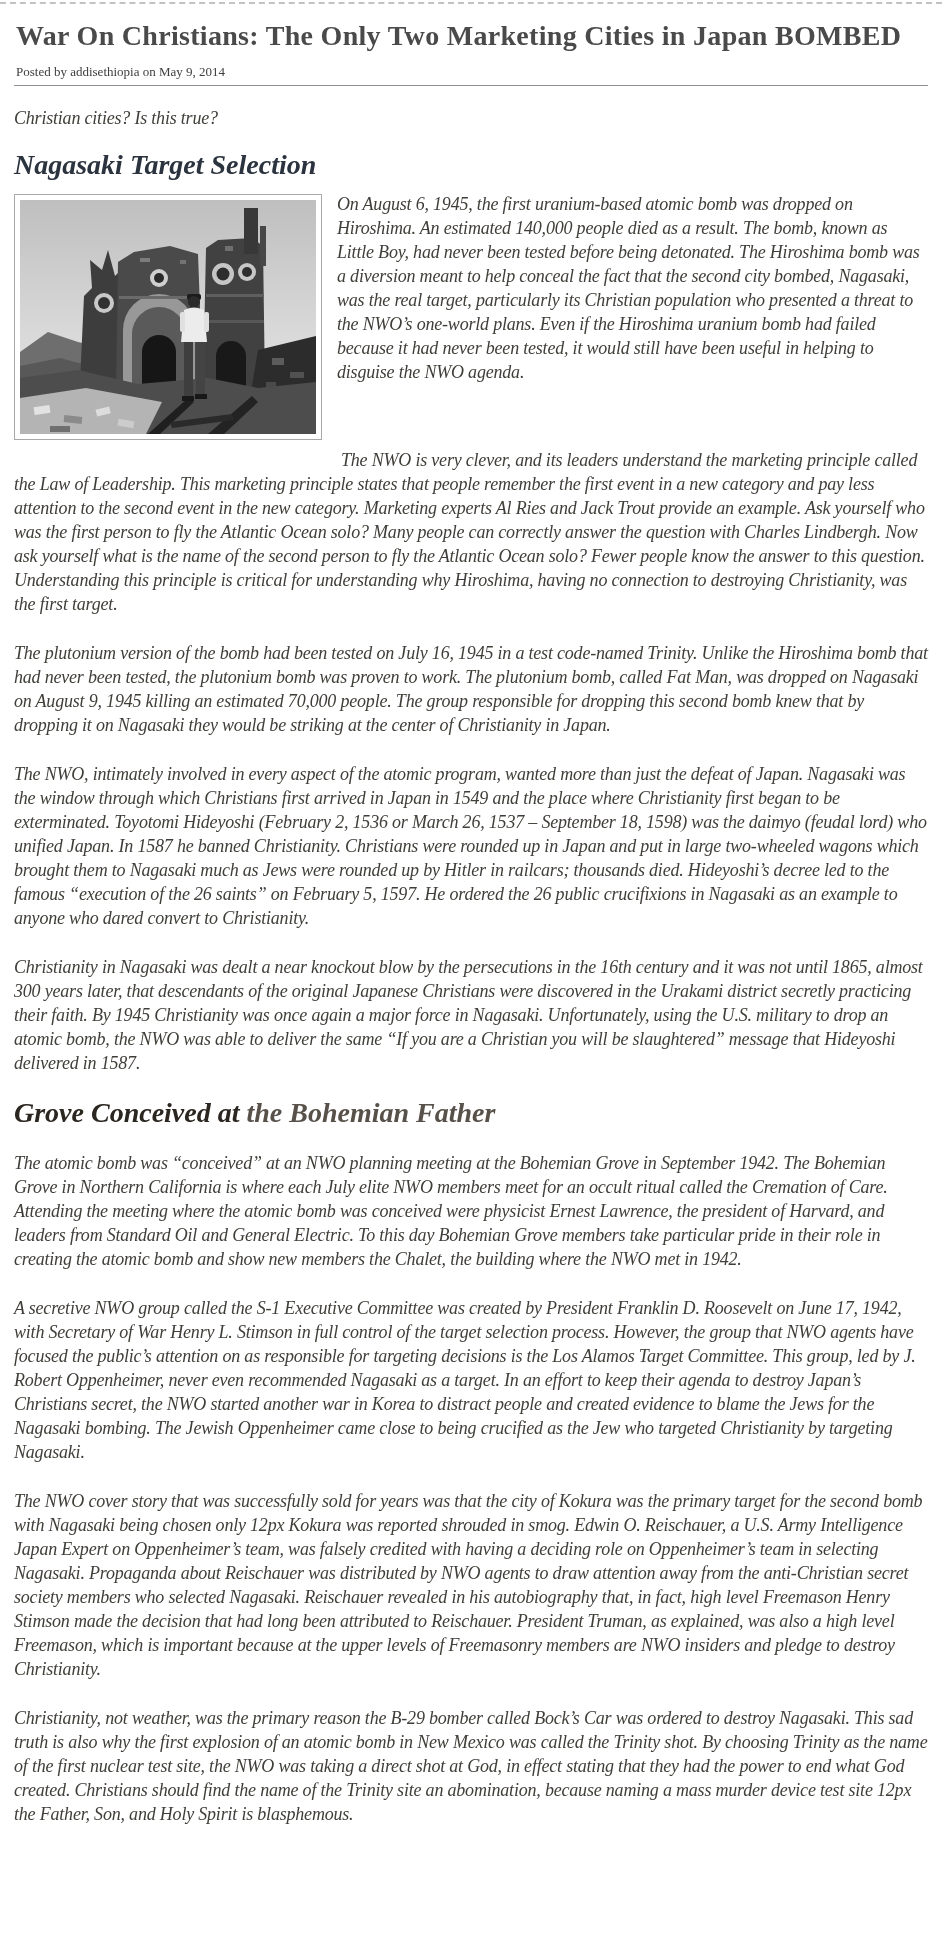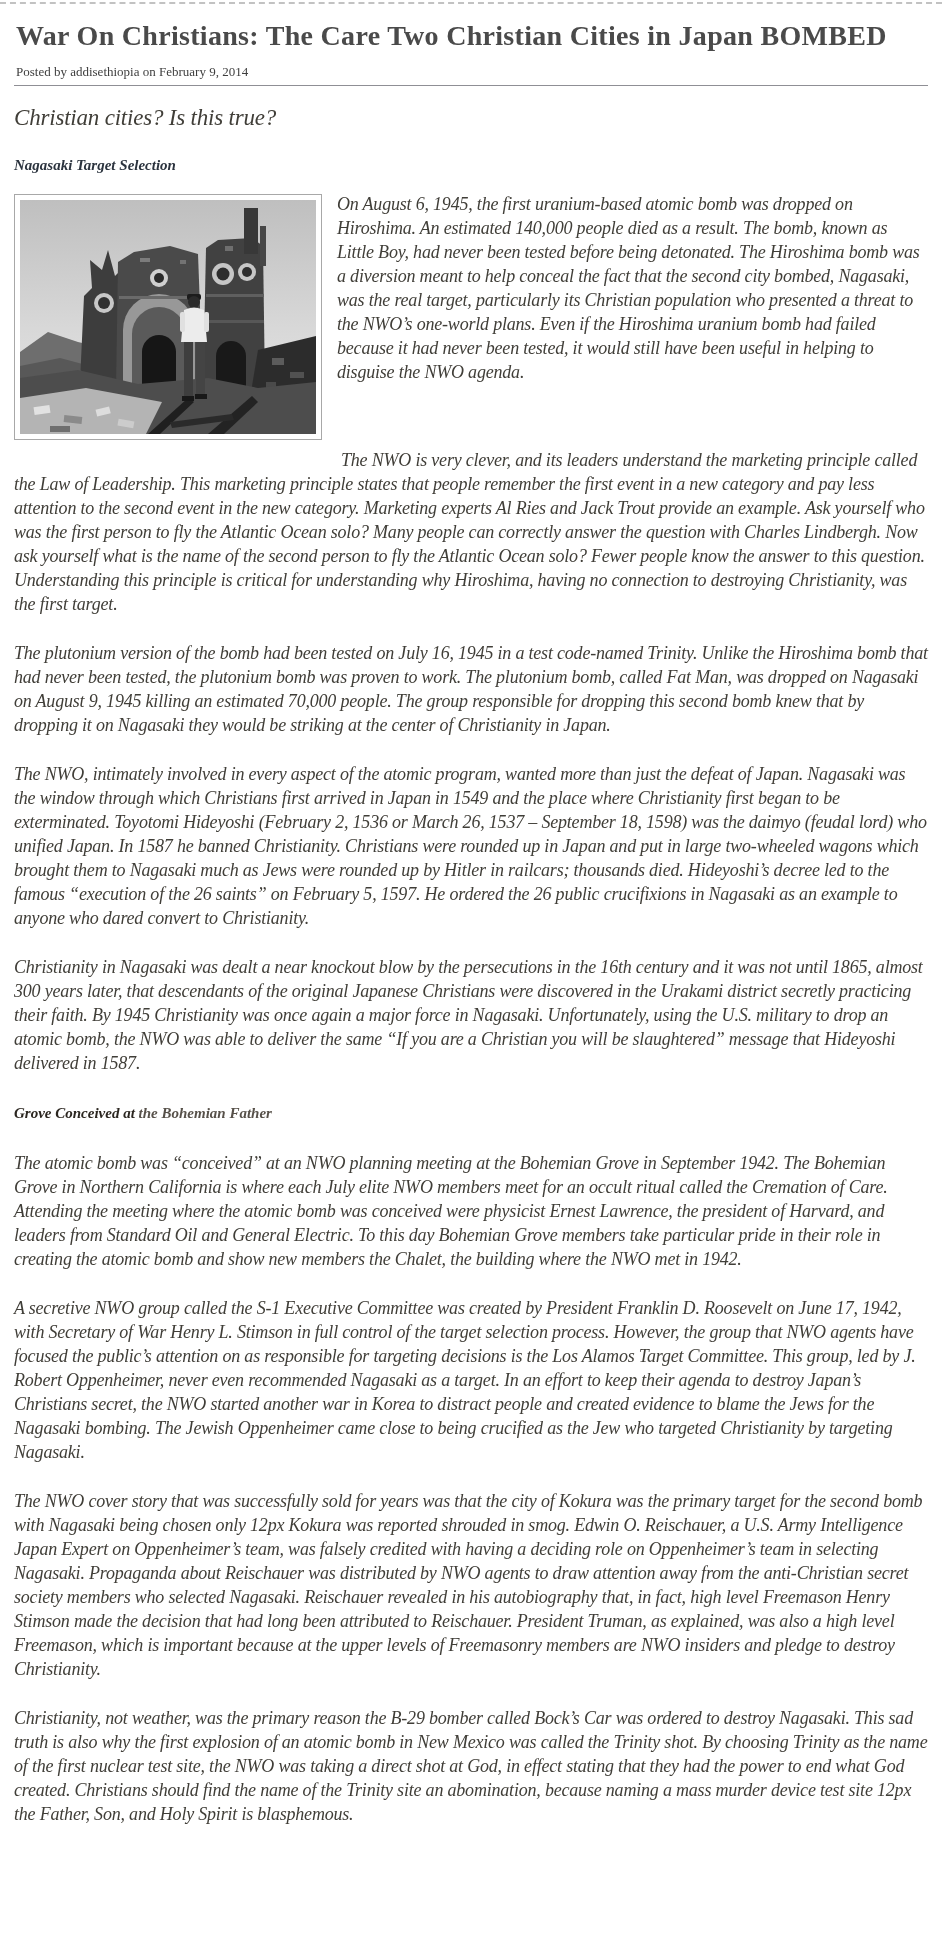--- a/index.html
+++ b/index.html
@@ -34,25 +34,25 @@
   }
   article { color: #403e38; }
   p.body-para, p.intro-para {
     font-style: italic;
     font-size: 18px;
     line-height: 24px;
     letter-spacing: -0.2px;
     margin: 25px 0;
     color: #403e38;
   }
-  p.intro-para { font-size: 23px; margin: 20px 0 18px 0; }
+  p.intro-para { font-size: 18px; margin: 20px 0 18px 0; }
   h2.section-heading {
     font-style: italic;
     font-weight: bold;
-    font-size: 15px;
+    font-size: 28px;
     line-height: 26px;
     margin: 22px 0 14px 0;
     color: #2b333e;
     font-family: Liberation Serif, serif;
   }
   h2.section-heading .h2-dark  { color: #2b2620; }
   h2.section-heading .h2-light { color: #57514a; }
   figure.post-photo {
     float: left;
     width: 296px;
@@ -69,22 +69,22 @@
   }
 </style>
 </head>
 <body>
 
 <div class="top-rule"></div>
 
 <div class="page">
 
   <header>
-    <h1 class="post-title">War On Christians: The Care Two Christian Cities in Japan BOMBED</h1>
-    <div class="byline">Posted by addisethiopia on February 9, 2014</div>
+    <h1 class="post-title">War On Christians: The Only Two Marketing Cities in Japan BOMBED</h1>
+    <div class="byline">Posted by addisethiopia on May 9, 2014</div>
     <hr class="header-divider">
   </header>
 
   <article>
 
     <p class="intro-para">Christian cities? Is this true?</p>
 
     <h2 class="section-heading">Nagasaki Target Selection</h2>
 
     <figure class="post-photo">

